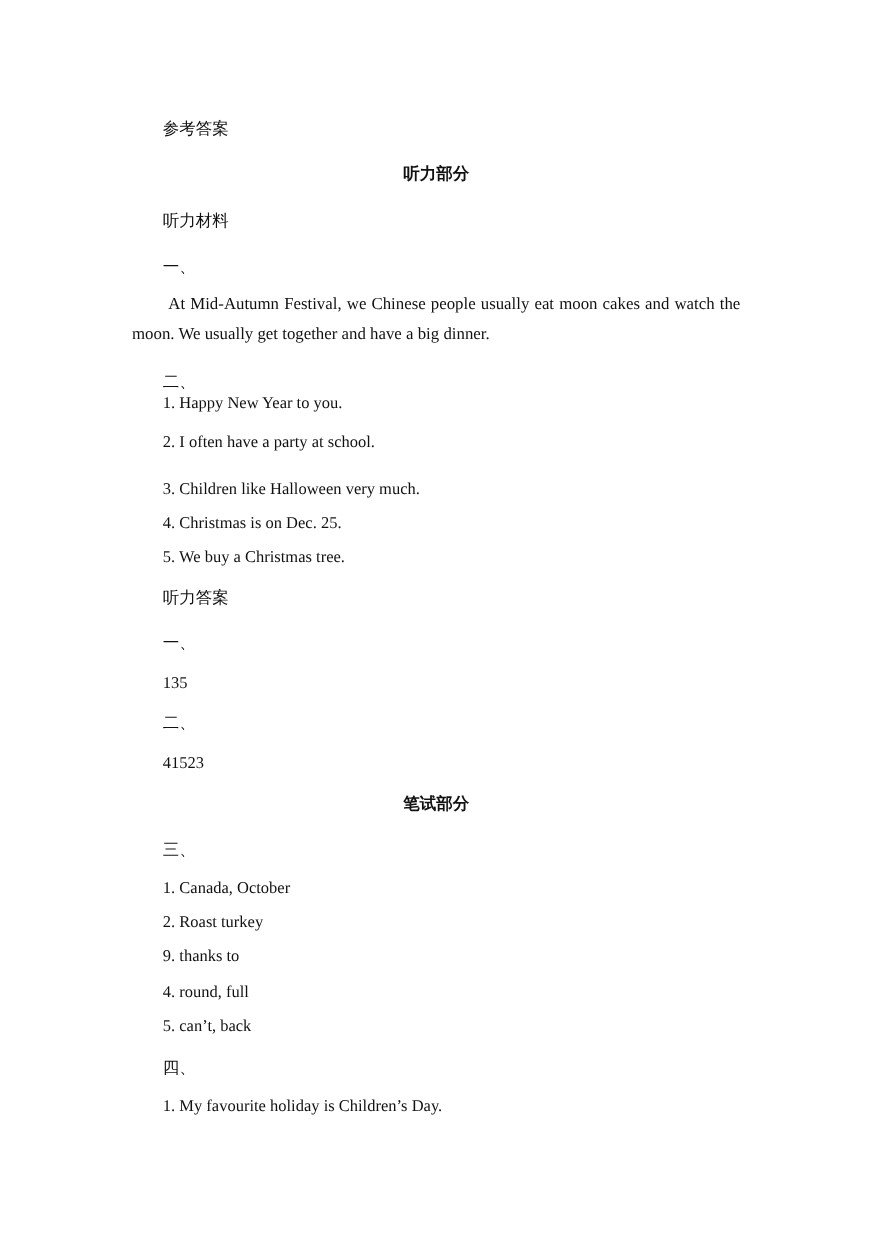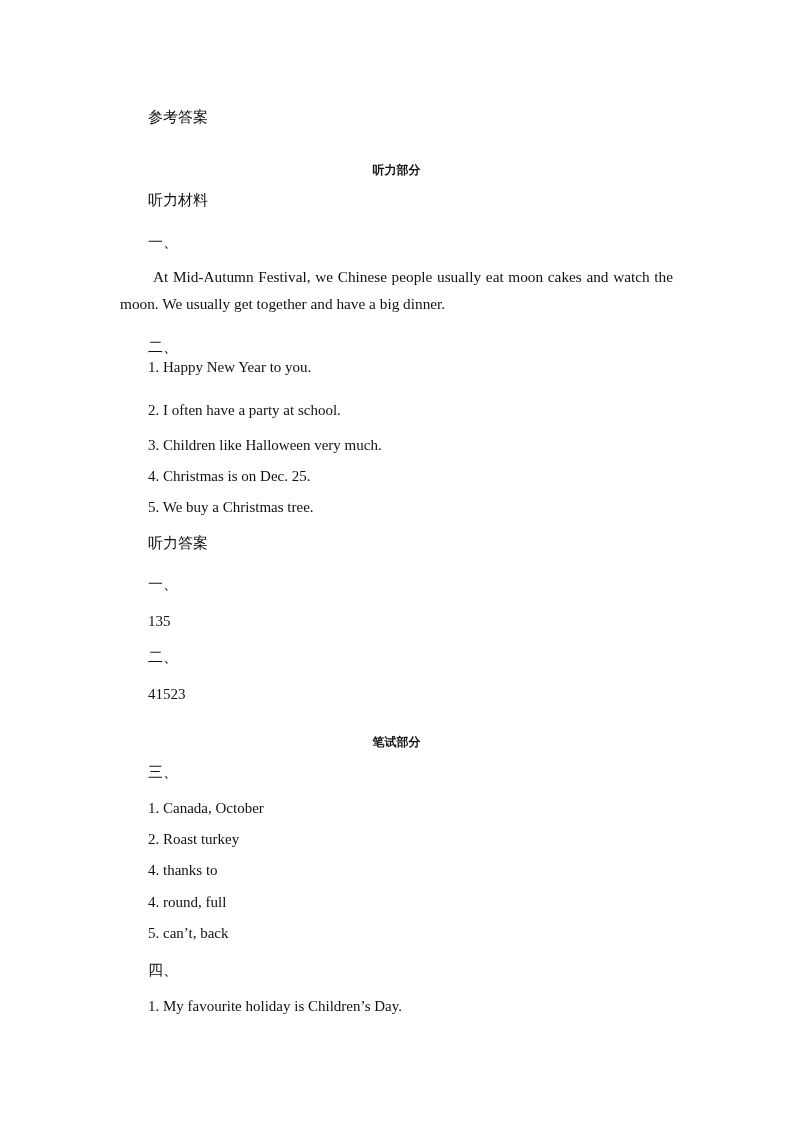--- a/index.html
+++ b/index.html
@@ -27,23 +27,22 @@
       font-family: "DejaVu Sans", "Liberation Sans", sans-serif;
       font-size: 15px;
     }
     .heading {
       position: absolute;
       left: 0;
       width: 793px;
       text-align: center;
       font-family: "DejaVu Sans", "Liberation Sans", sans-serif;
       font-weight: bold;
-      font-size: 12px;
+      font-size: 15px;
       line-height: 20px;
-      margin-top: 12px;
     }
     .para {
       position: absolute;
       left: 120px;
       width: 553px;
       font-size: 15.3px;
       line-height: 27px;
       text-align: justify;
       text-align-last: left;
     }
@@ -63,40 +62,40 @@
 
   <div class="line cjk" style="top:190px;">听力材料</div>
 
   <div class="line cjk" style="top:232px;">一、</div>
 
   <div class="para" style="top:263px;"><span class="indent"></span><span>At Mid-Autumn Festival, we Chinese people usually eat moon cakes and watch the moon. We usually get together and have a big dinner.</span></div>
 
   <div class="line cjk" style="top:337px;">二、</div>
 
   <div class="line" style="top:357px;text-align:center;">1. Happy New Year to you.</div>
-  <div class="line" style="top:400px;">2. I often have a party at school.</div>
+  <div class="line" style="top:392px;">2. I often have a party at school.</div>
   <div class="line" style="top:435px;">3. Children like Halloween very much.</div>
   <div class="line" style="top:466px;">4. Christmas is on Dec. 25.</div>
   <div class="line" style="top:497px;">5. We buy a Christmas tree.</div>
 
   <div class="line cjk" style="top:533px;">听力答案</div>
 
   <div class="line cjk" style="top:574px;">一、</div>
   <div class="line" style="top:611px;">135</div>
 
   <div class="line cjk" style="top:647px;">二、</div>
   <div class="line" style="top:684px;">41523</div>
 
   <div class="heading" style="top:720px;">笔试部分</div>
 
   <div class="line cjk" style="top:762px;">三、</div>
 
   <div class="line" style="top:798px;">1. Canada, October</div>
   <div class="line" style="top:829px;">2. Roast turkey</div>
-  <div class="line" style="top:860px;">4. thanks to</div>
+  <div class="line" style="top:860px;">9. thanks to</div>
   <div class="line" style="top:892px;">4. round, full</div>
   <div class="line" style="top:923px;">5. can’t, back</div>
 
   <div class="line cjk" style="top:960px;">四、</div>
 
   <div class="line" style="top:996px;">1. My favourite holiday is Children’s Day.</div>
 
 </div>
 
 </body></html>

